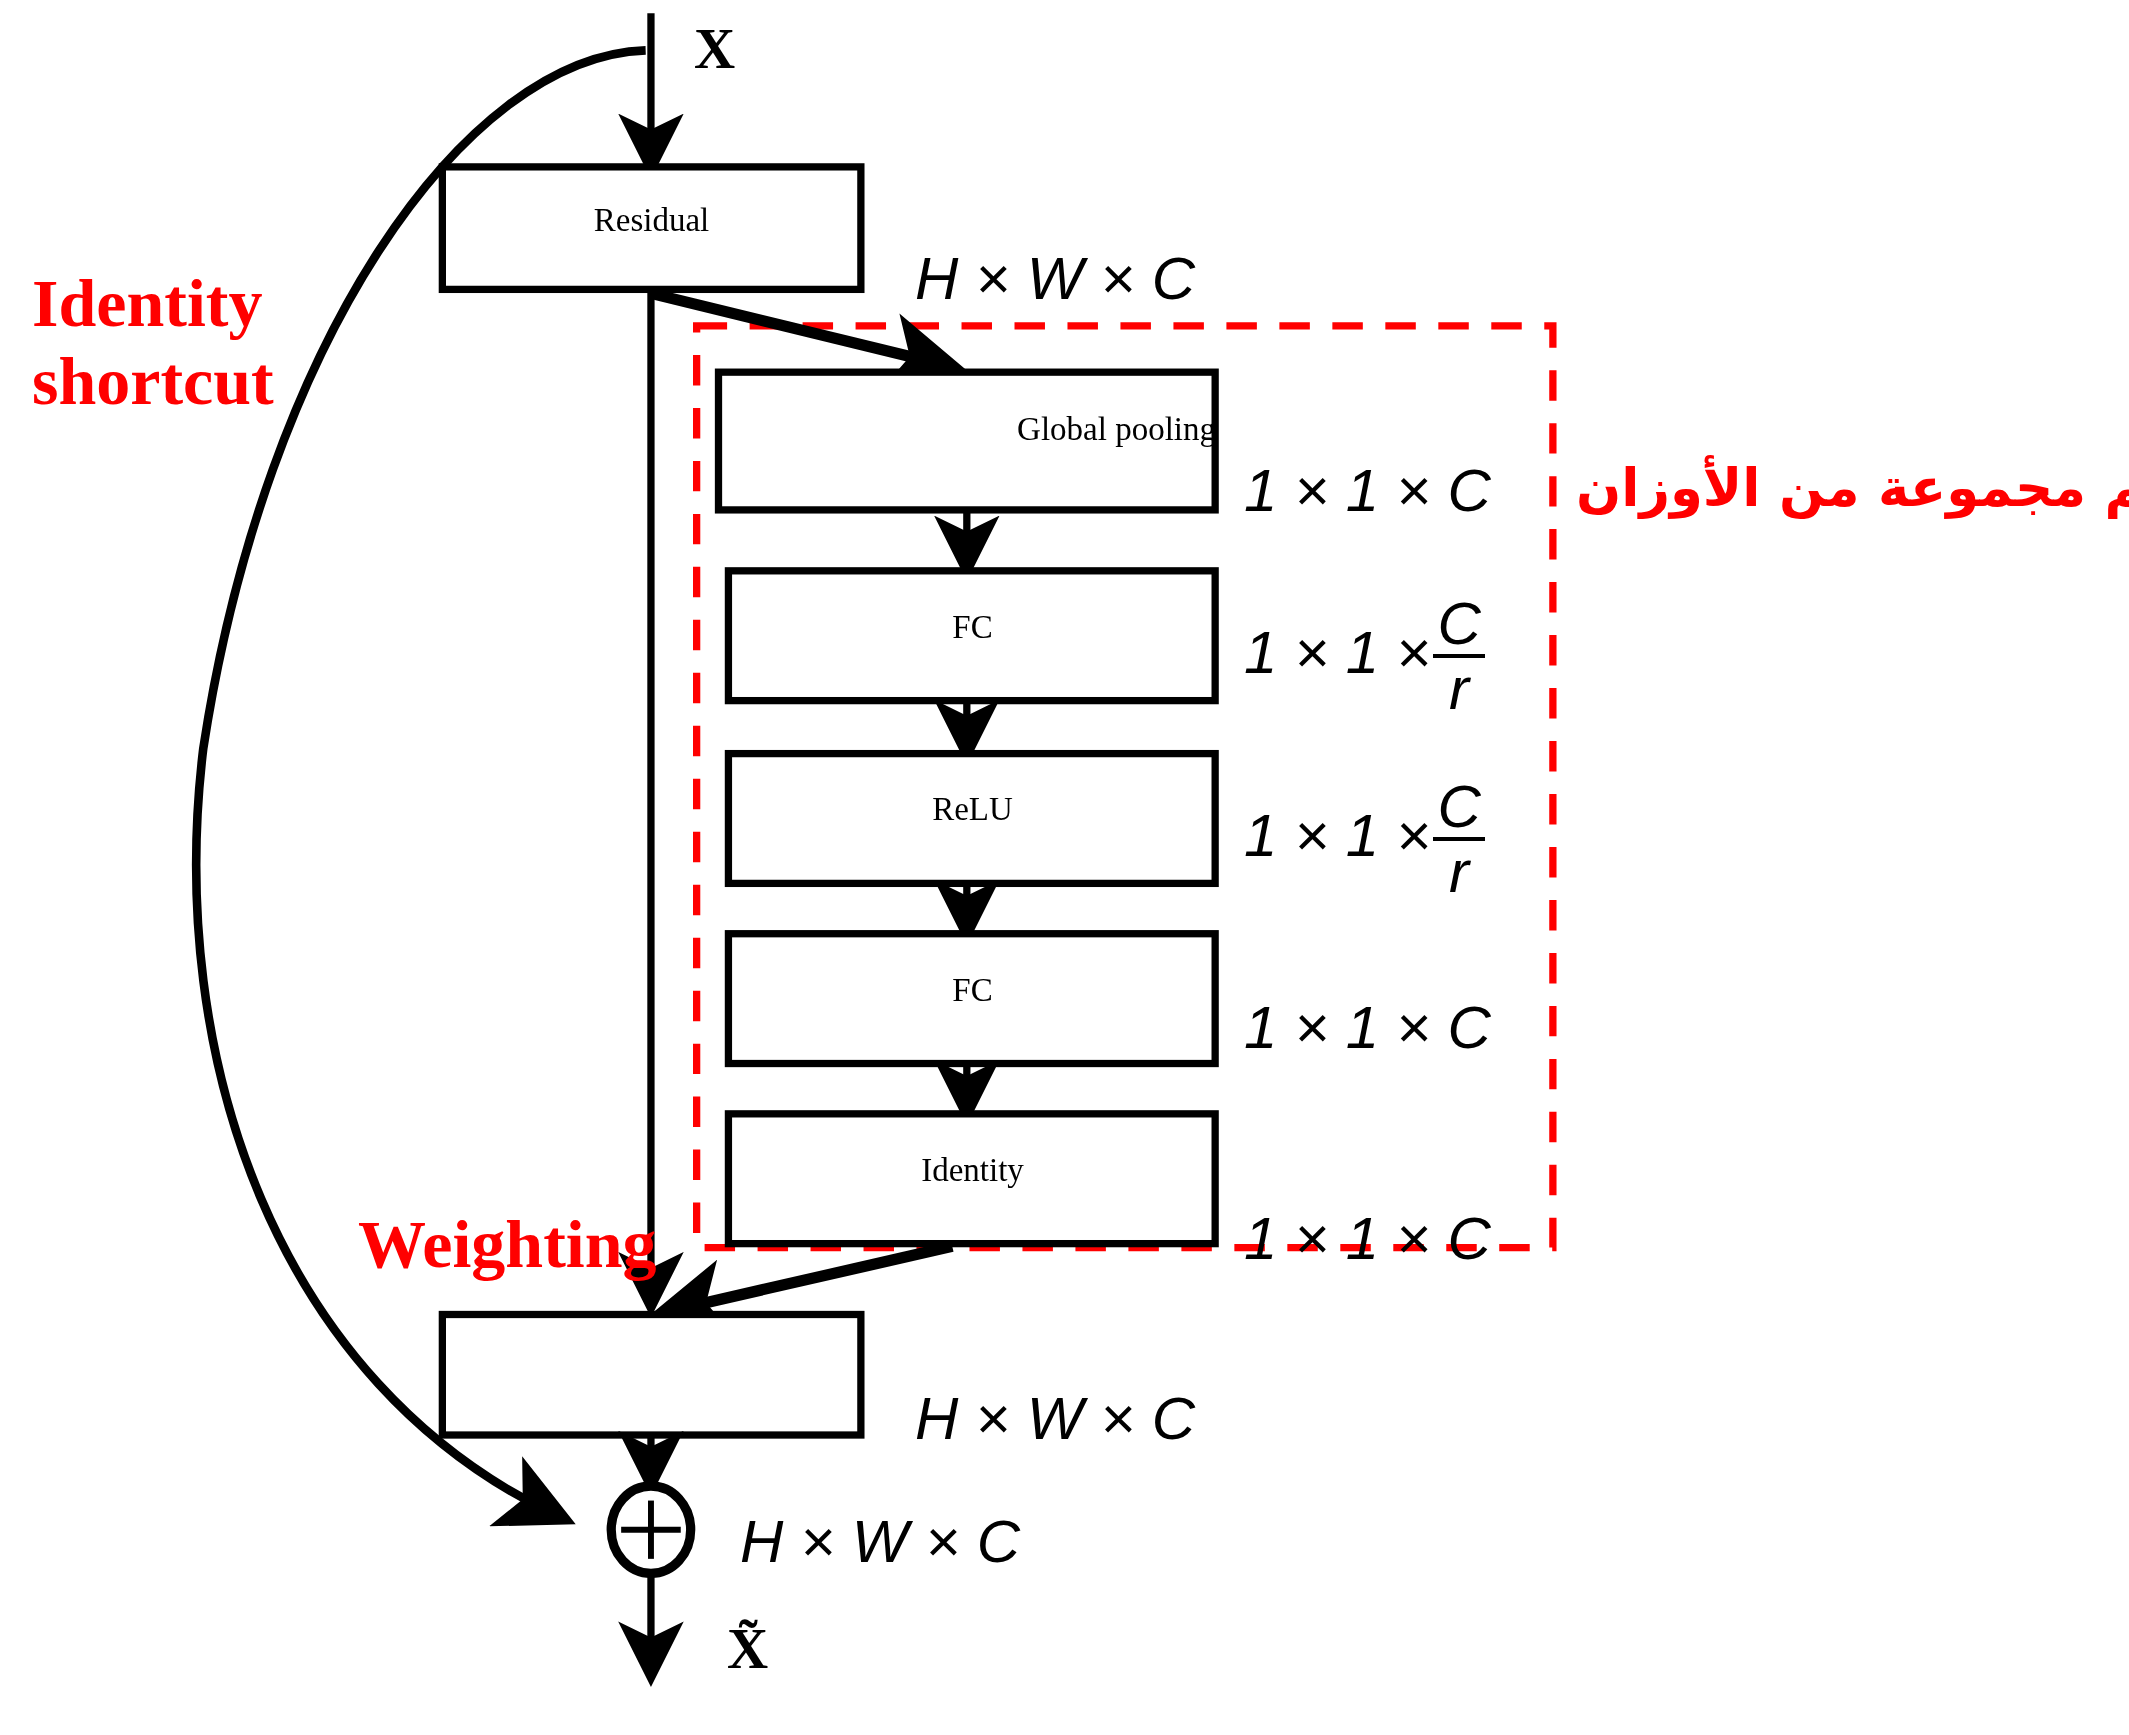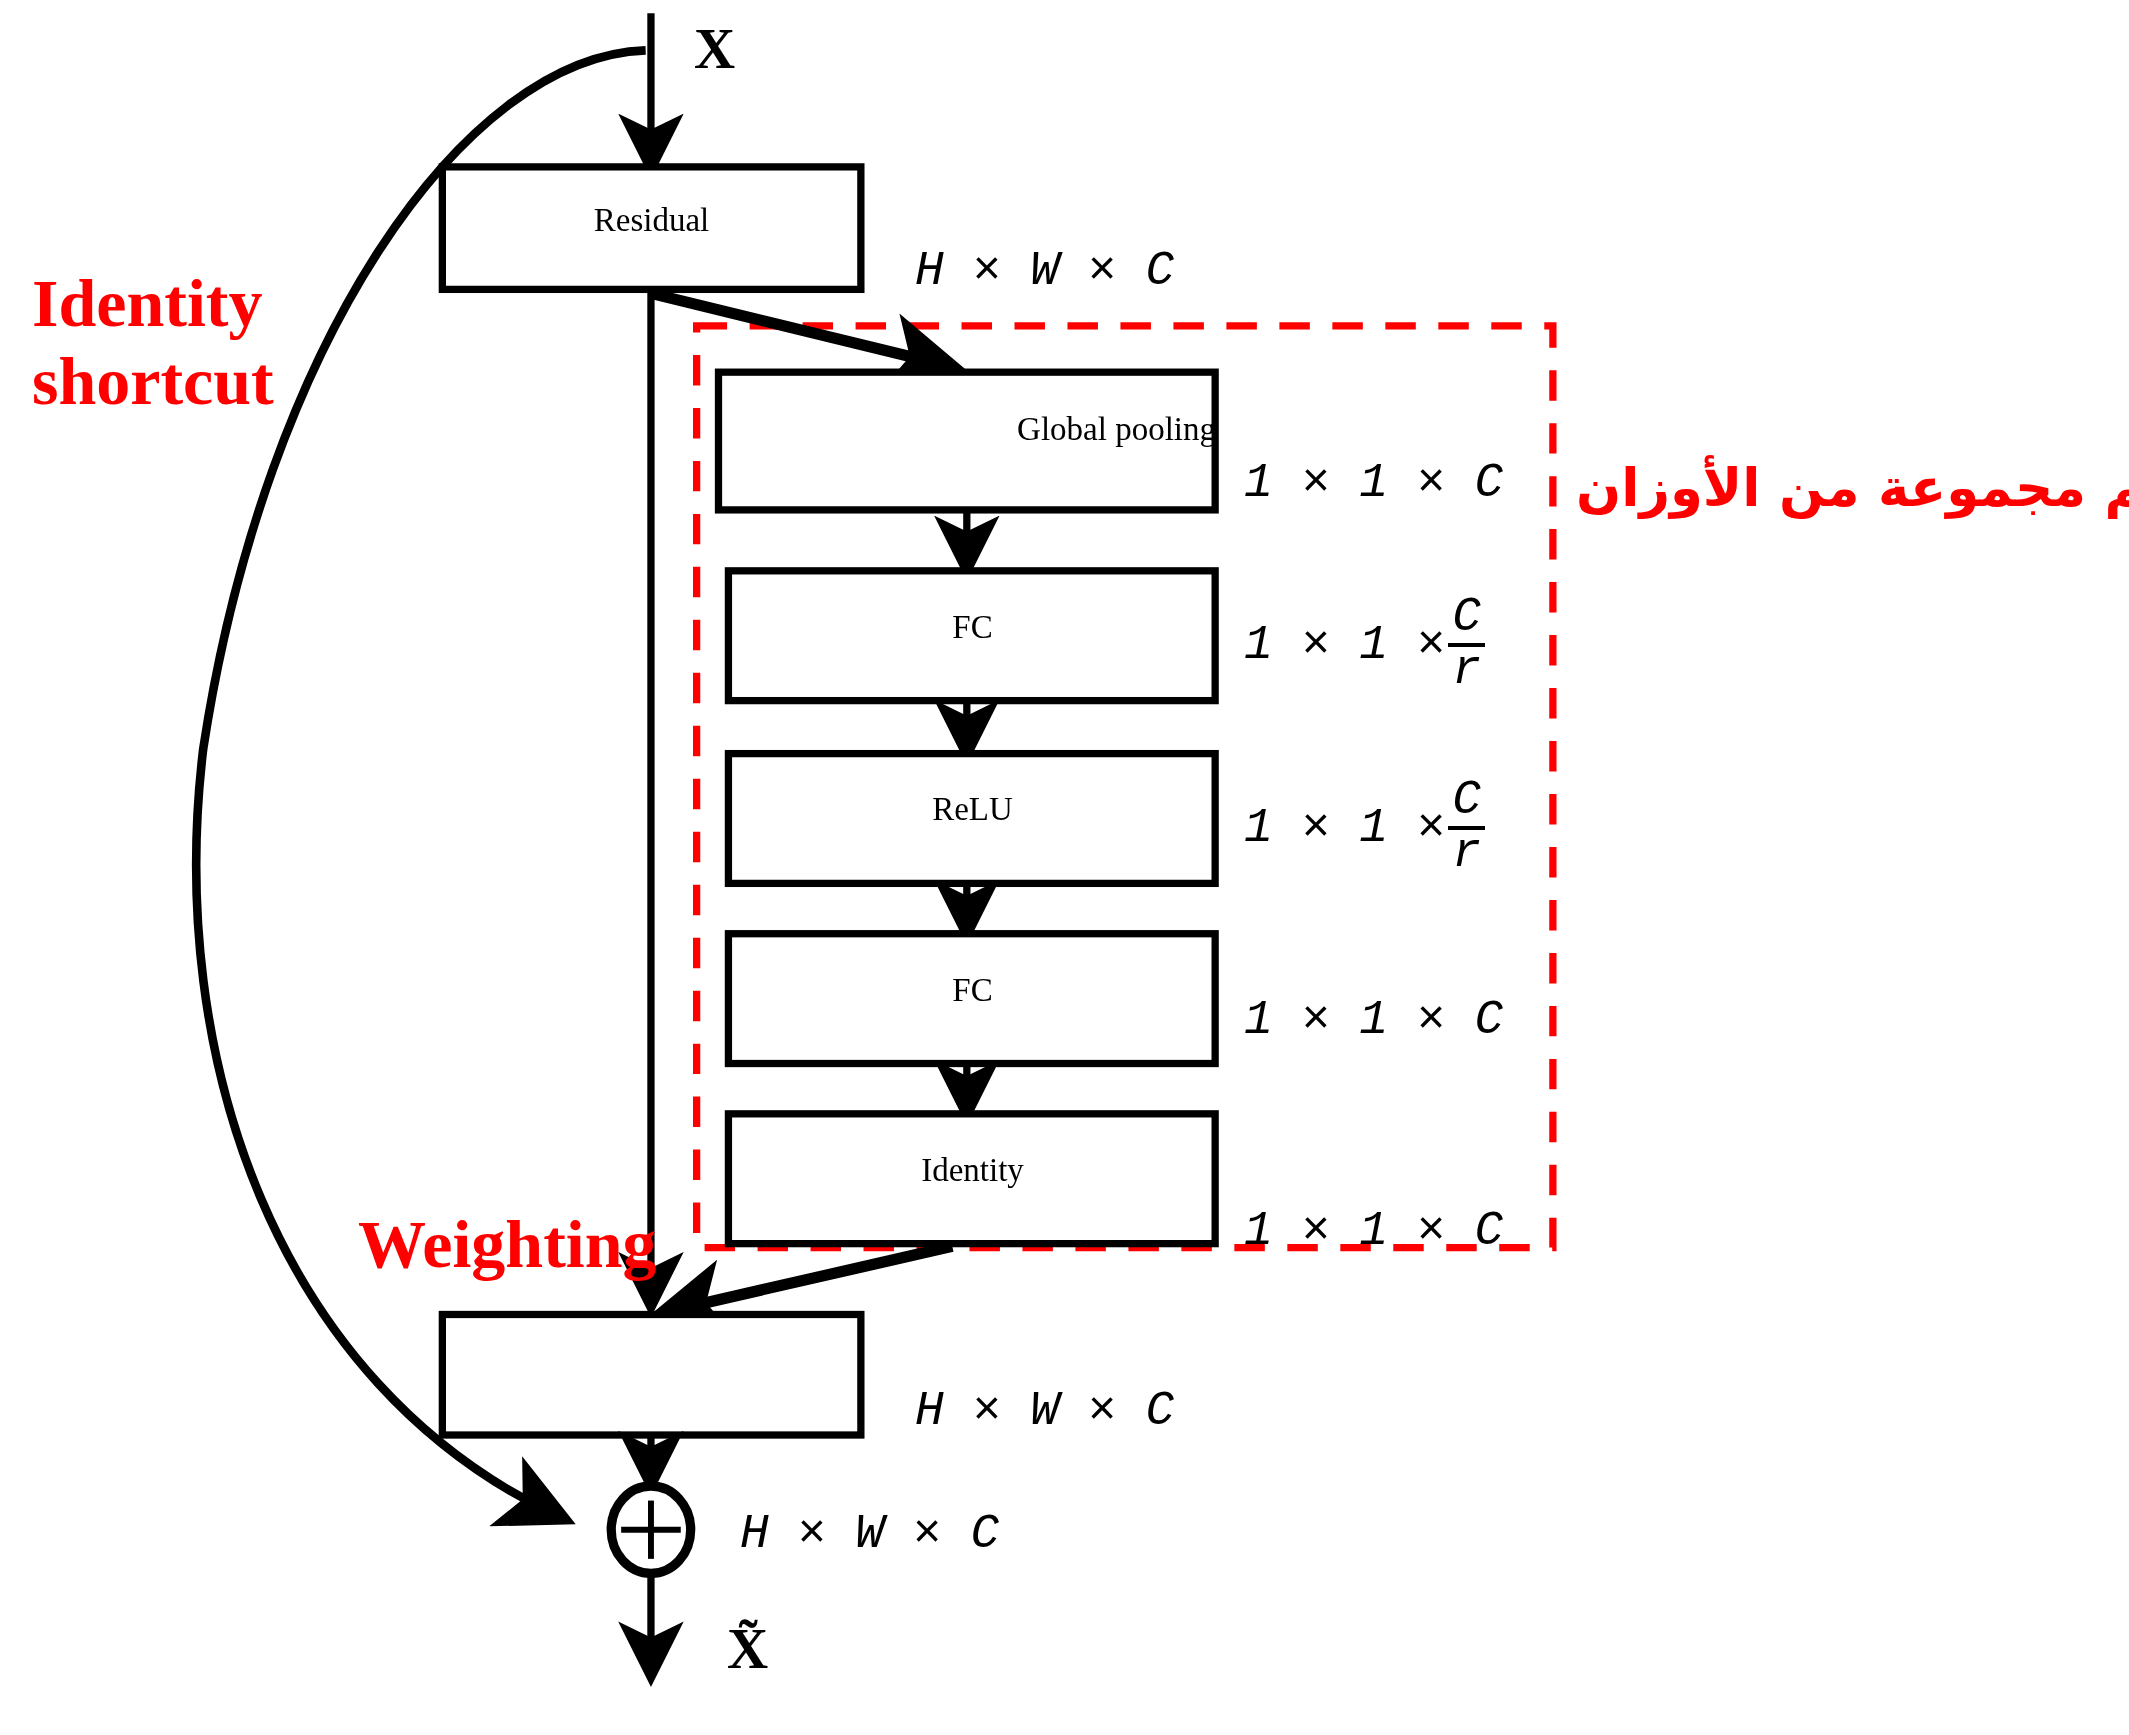--- a/index.html
+++ b/index.html
@@ -67,23 +67,23 @@
     position: absolute;
     white-space: nowrap;
     color: #000000;
     font-family: "Liberation Serif", "DejaVu Serif", serif;
   }
   .box-label {
     font-size: 33px;
     line-height: 1;
   }
   .dim-label {
-    font-size: 48px;
+    font-size: 60px;
     font-style: italic;
-    font-family: Liberation Mono, monospace;
+    font-family: Liberation Sans, sans-serif;
   }
   .frac {
     display: inline-flex;
     flex-direction: column;
     align-items: center;
     vertical-align: middle;
     margin-left: 2.6px;
     position: relative;
     top: -1.3px;
   }

